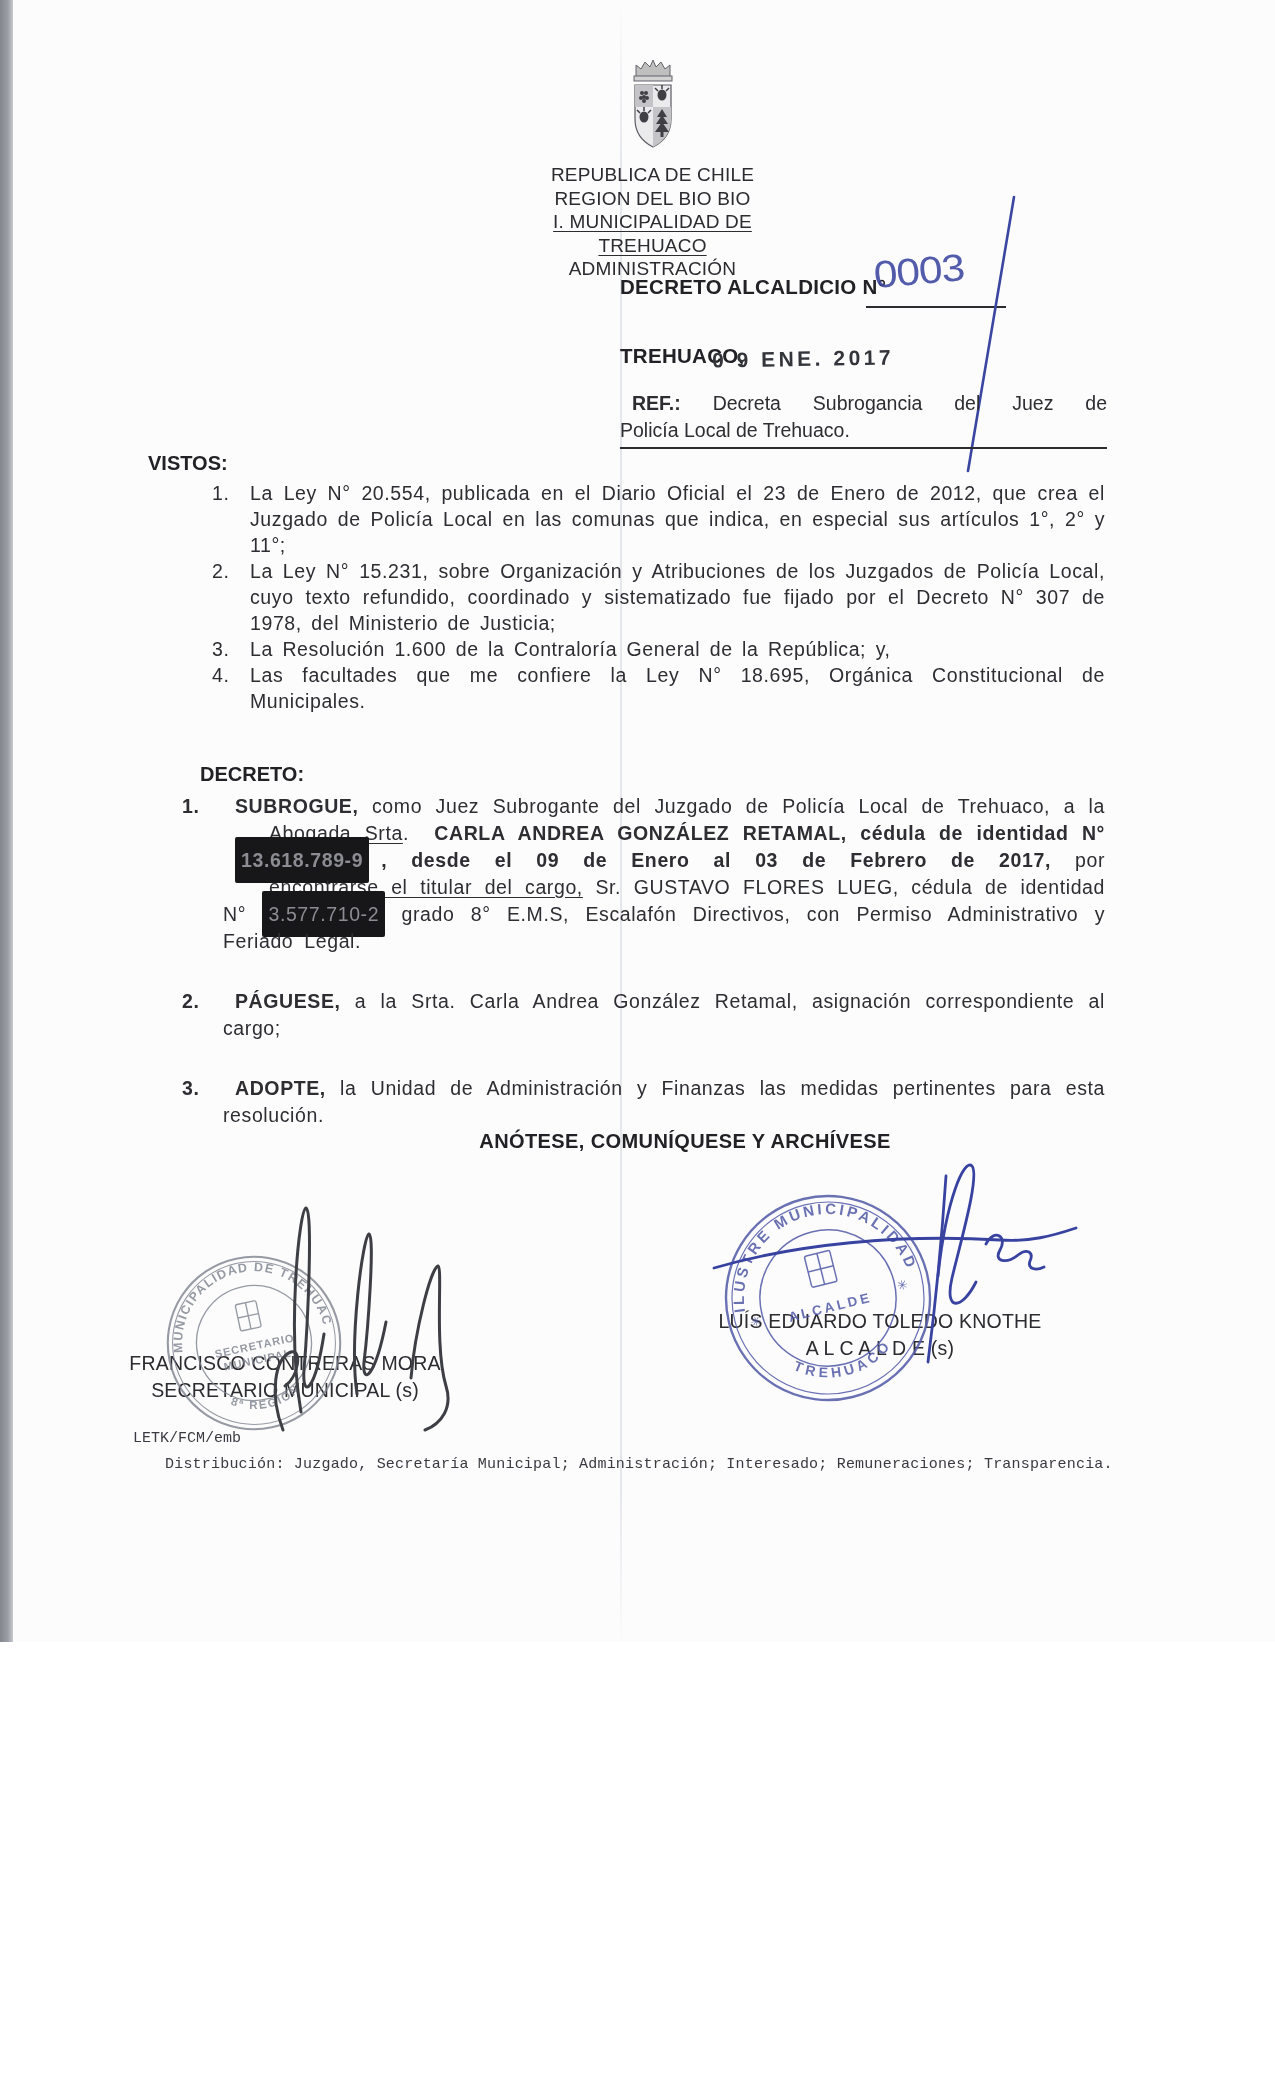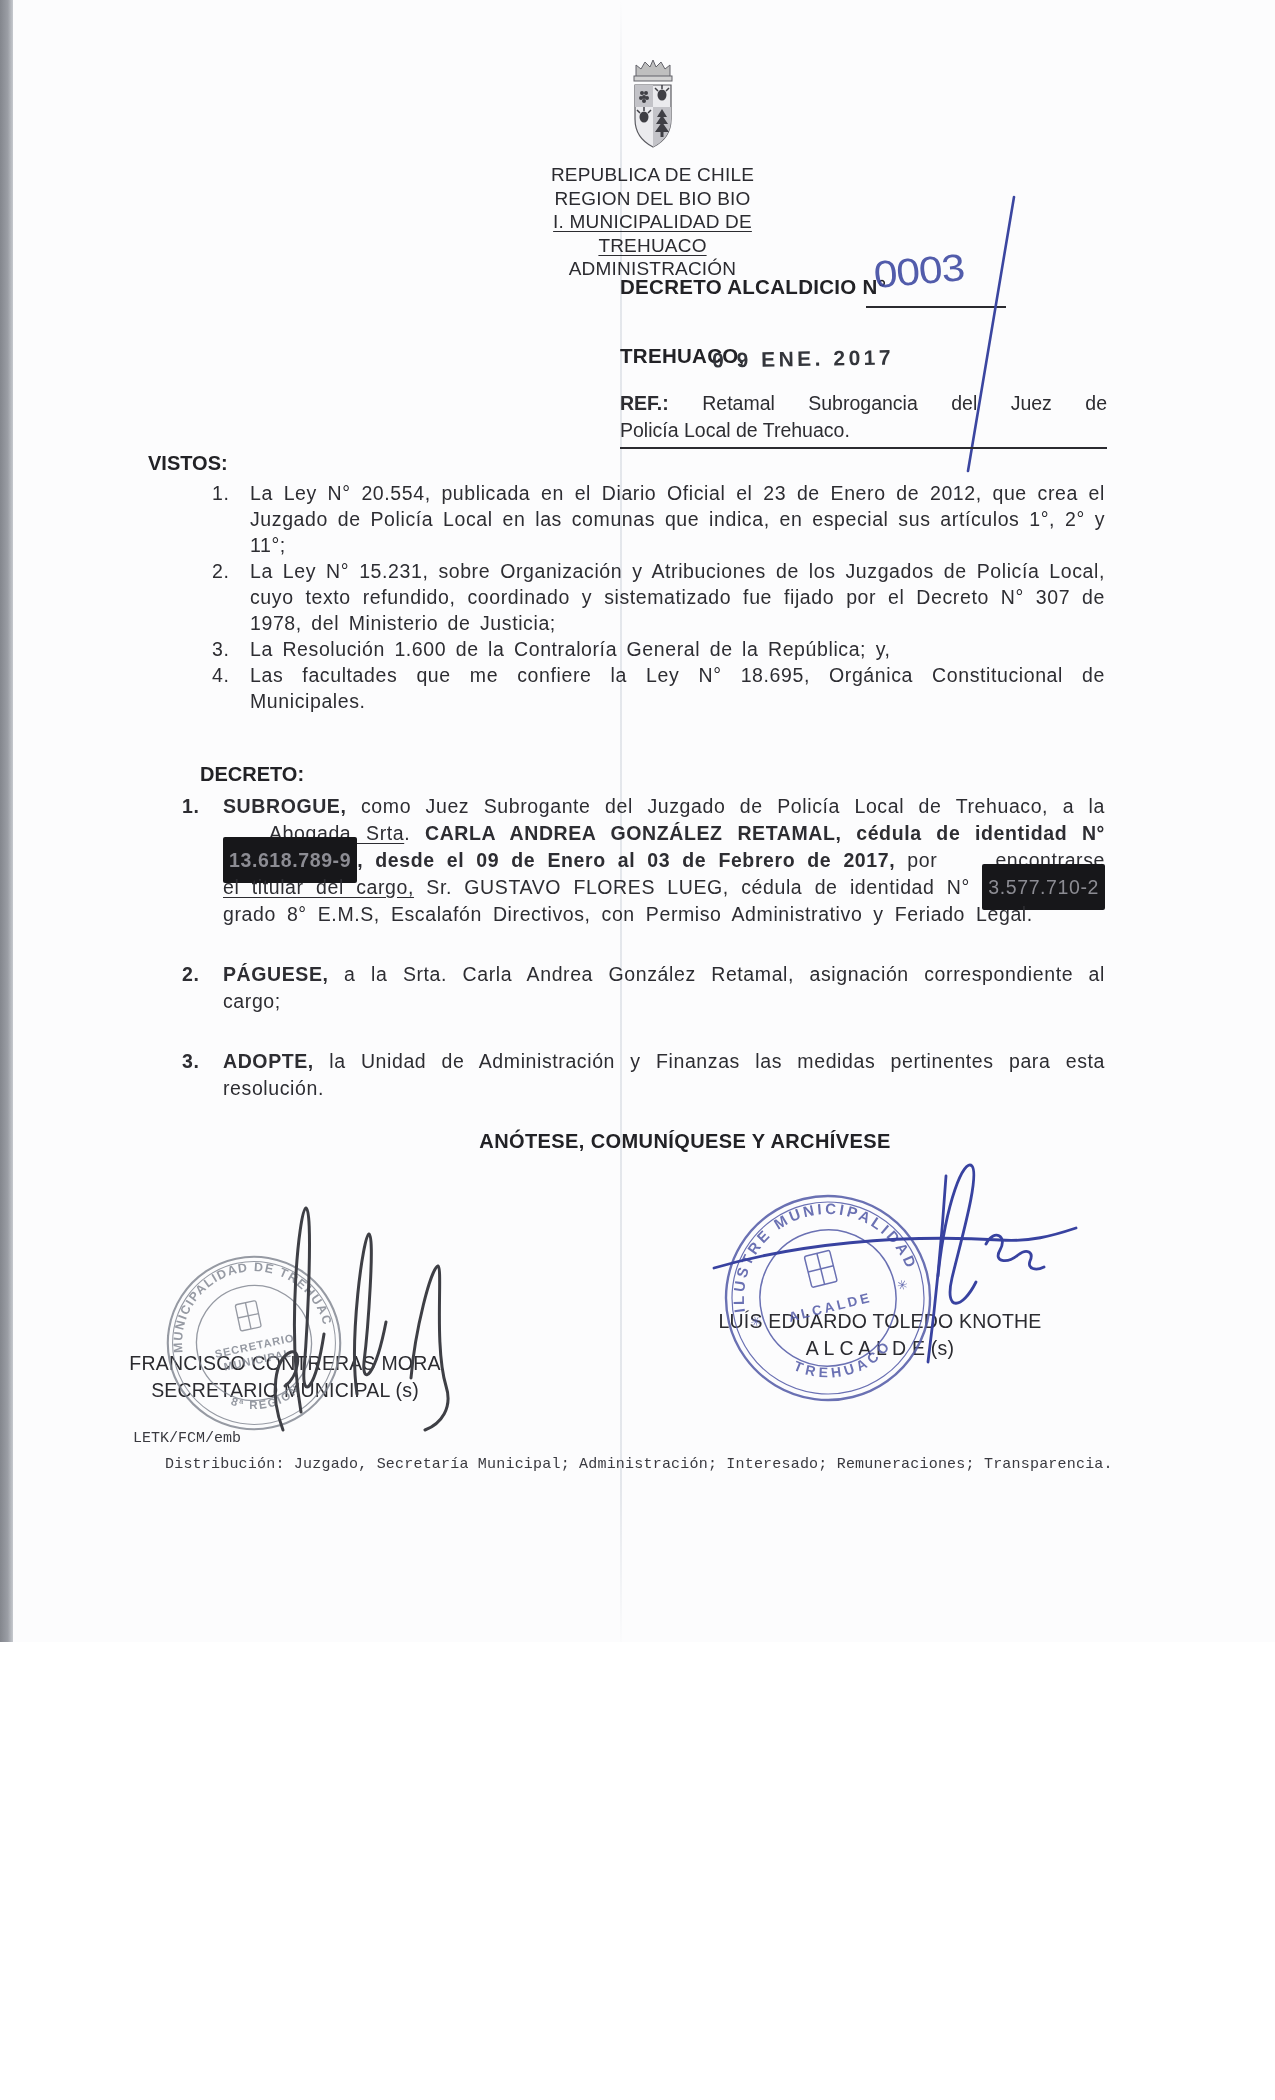--- a/index.html
+++ b/index.html
@@ -24,21 +24,21 @@
   .num-underline{position:absolute;left:866px;top:306px;width:140px;border-top:2.2px solid #2b2b30;}
   .ink-slash{position:absolute;left:958px;top:193px;width:64px;height:284px;}
 
   .city{position:absolute;left:620px;top:344px;font-size:20.5px;font-weight:bold;letter-spacing:.3px;color:#222226;}
   .date-stamp{position:absolute;left:712px;top:347px;font-size:21px;font-weight:bold;
               letter-spacing:3.5px;color:#33353b;transform:rotate(-1deg);}
 
   .ref{position:absolute;left:620px;top:390px;width:487px;font-size:19.5px;line-height:27px;
        border-bottom:2.2px solid #2b2b30;padding-bottom:3px;}
   .ref-l1{text-align:justify;text-align-last:justify;}
-  .b{font-weight:bold;}
+  .b{font-weight:bold;margin-left:12px;}
   .u{text-decoration:underline;text-underline-offset:3px;margin-left:46px;}
 
   .vtitle{position:absolute;left:148px;top:452px;font-size:20px;font-weight:bold;color:#222226;}
   .vlist{position:absolute;left:212px;top:480px;width:893px;font-size:19.5px;line-height:26px;
          letter-spacing:.6px;word-spacing:3.5px;}
   .row{display:flex;}
   .vnum{flex:0 0 38px;}
   .txt{flex:1;text-align:justify;}
 
   .dtitle{position:absolute;left:200px;top:763px;font-size:20px;font-weight:bold;color:#222226;}
@@ -118,21 +118,21 @@
     <span class="hand-num">0003</span>
     <div class="num-underline"></div>
     <svg class="ink-slash" viewBox="0 0 64 284">
       <line x1="56" y1="4" x2="10" y2="278" stroke="#3b46a0" stroke-width="2.6" stroke-linecap="round"></line>
     </svg>
 
     <div class="city">TREHUACO,</div>
     <div class="date-stamp">0 9 ENE. 2017</div>
 
     <div class="ref">
-      <div class="ref-l1"><span class="b">REF.:</span> <span>Retamal Subrogancia del Juez de</span></div>
+      <div class="ref-l1"><span class="b">REF.:</span> <span>Decreta Subrogancia del Juez de</span></div>
       <div class="ref-l2">Policía Local de Trehuaco.</div>
     </div>
 
     <div class="vtitle">VISTOS:</div>
     <div class="vlist">
       <div class="row">
         <div class="vnum">1.</div>
         <div class="txt">La Ley N° 20.554, publicada en el Diario Oficial el 23 de Enero de 2012, que crea el Juzgado de Policía Local en las comunas que indica, en especial sus artículos 1°, 2° y 11°;</div>
       </div>
       <div class="row">

